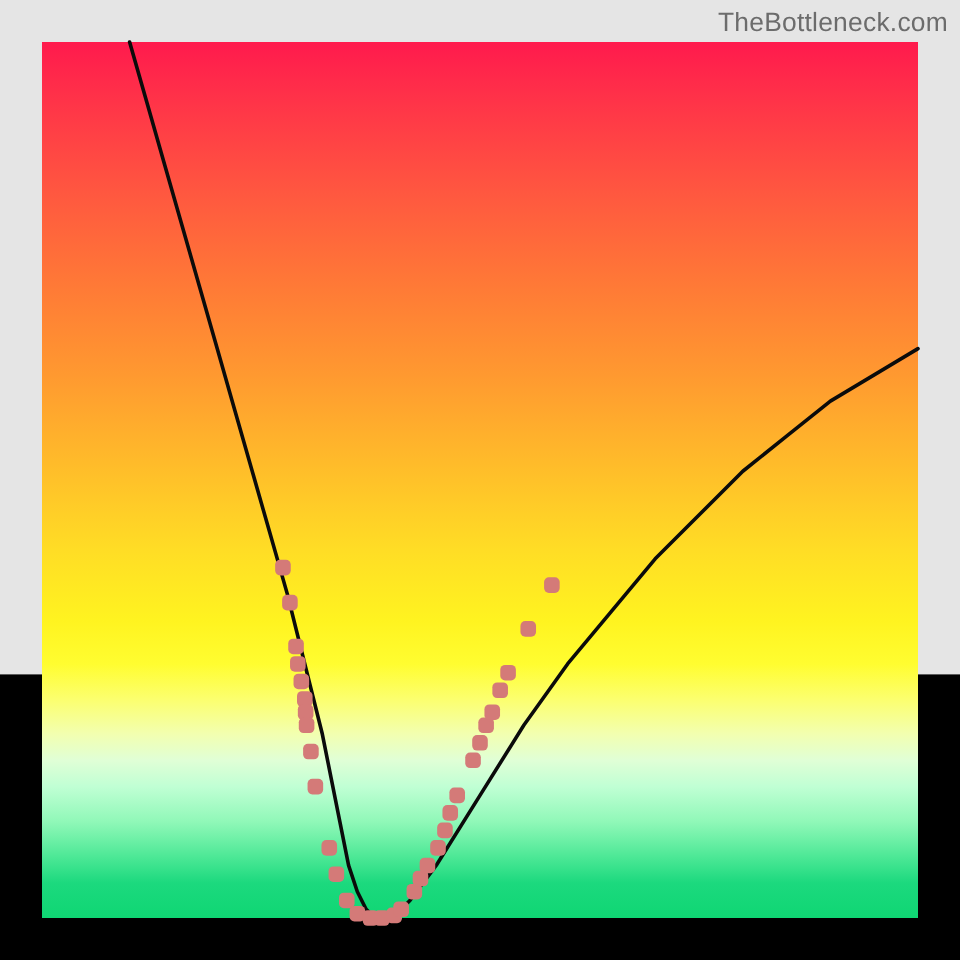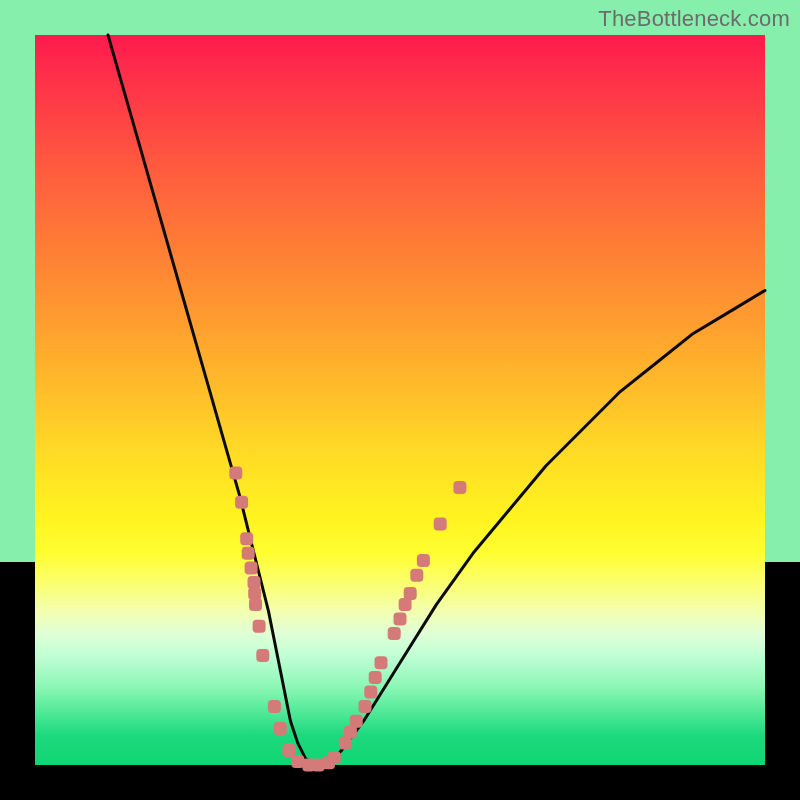--- a/index.html
+++ b/index.html
@@ -10,21 +10,21 @@
     background: #000;
     font-family: Arial, Helvetica, sans-serif;
     overflow: hidden;
   }
   .frame {
     position: absolute;
     top: 0;
     left: 0;
     width: 800px;
     height: 562px;
-    background: #86efac;
+    background: #e5e5e5;
   }
   .plot-area {
     position: absolute;
     left: 35px;
     top: 35px;
     width: 730px;
     height: 730px;
     
     background: linear-gradient(to bottom,
       #ff1a4d 0%,

